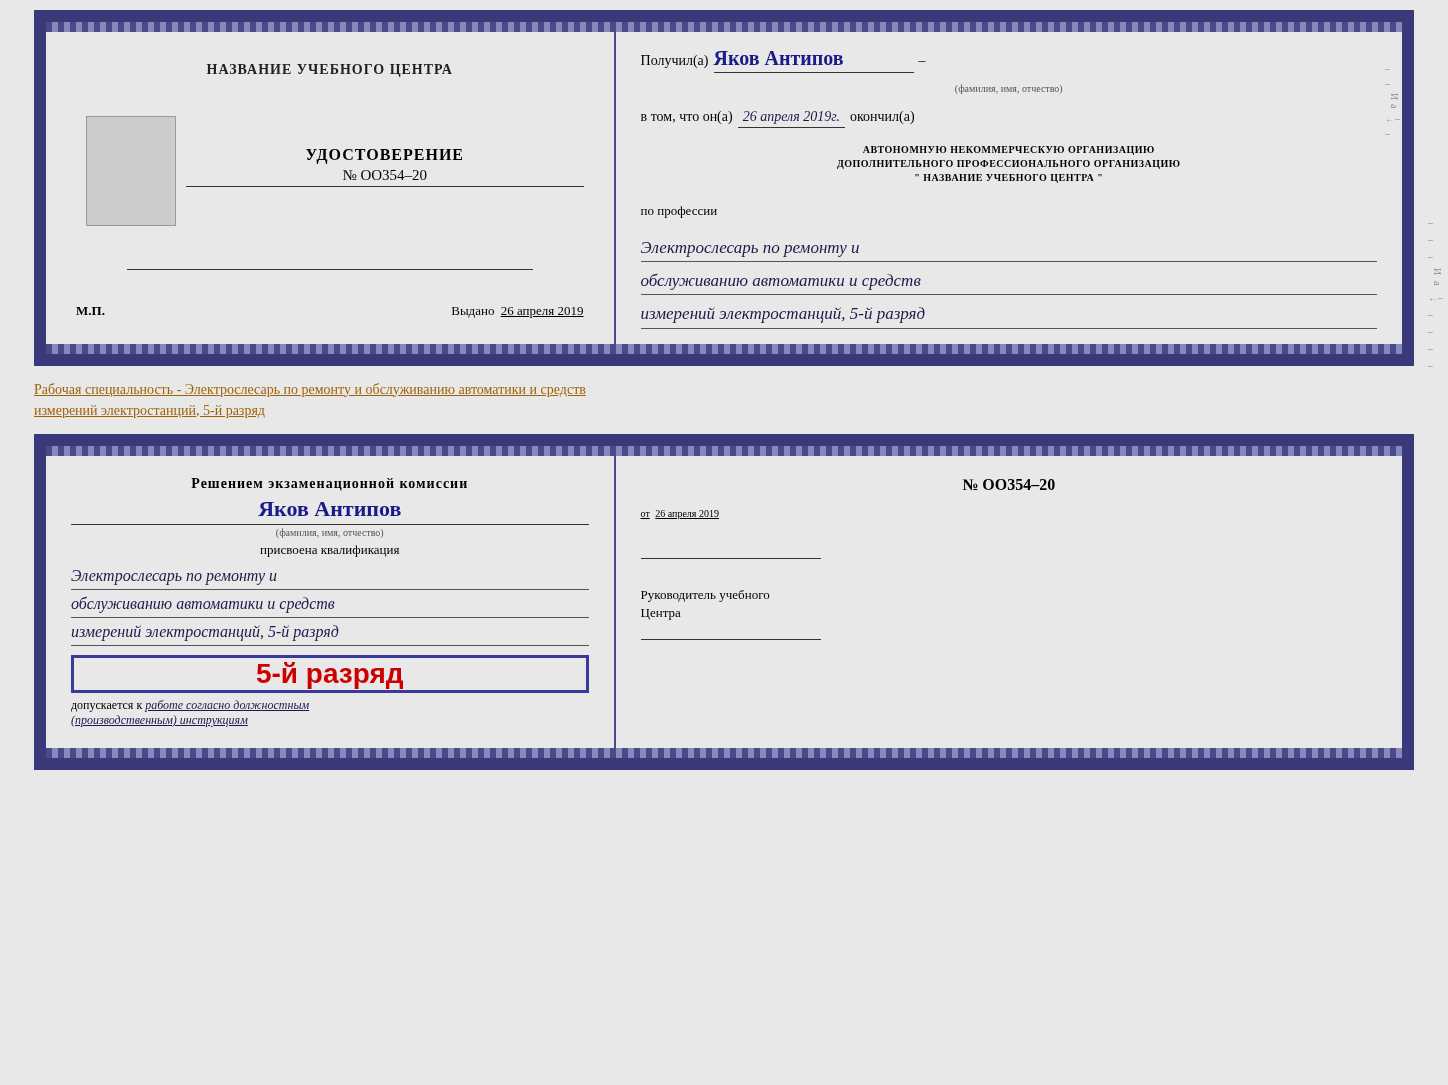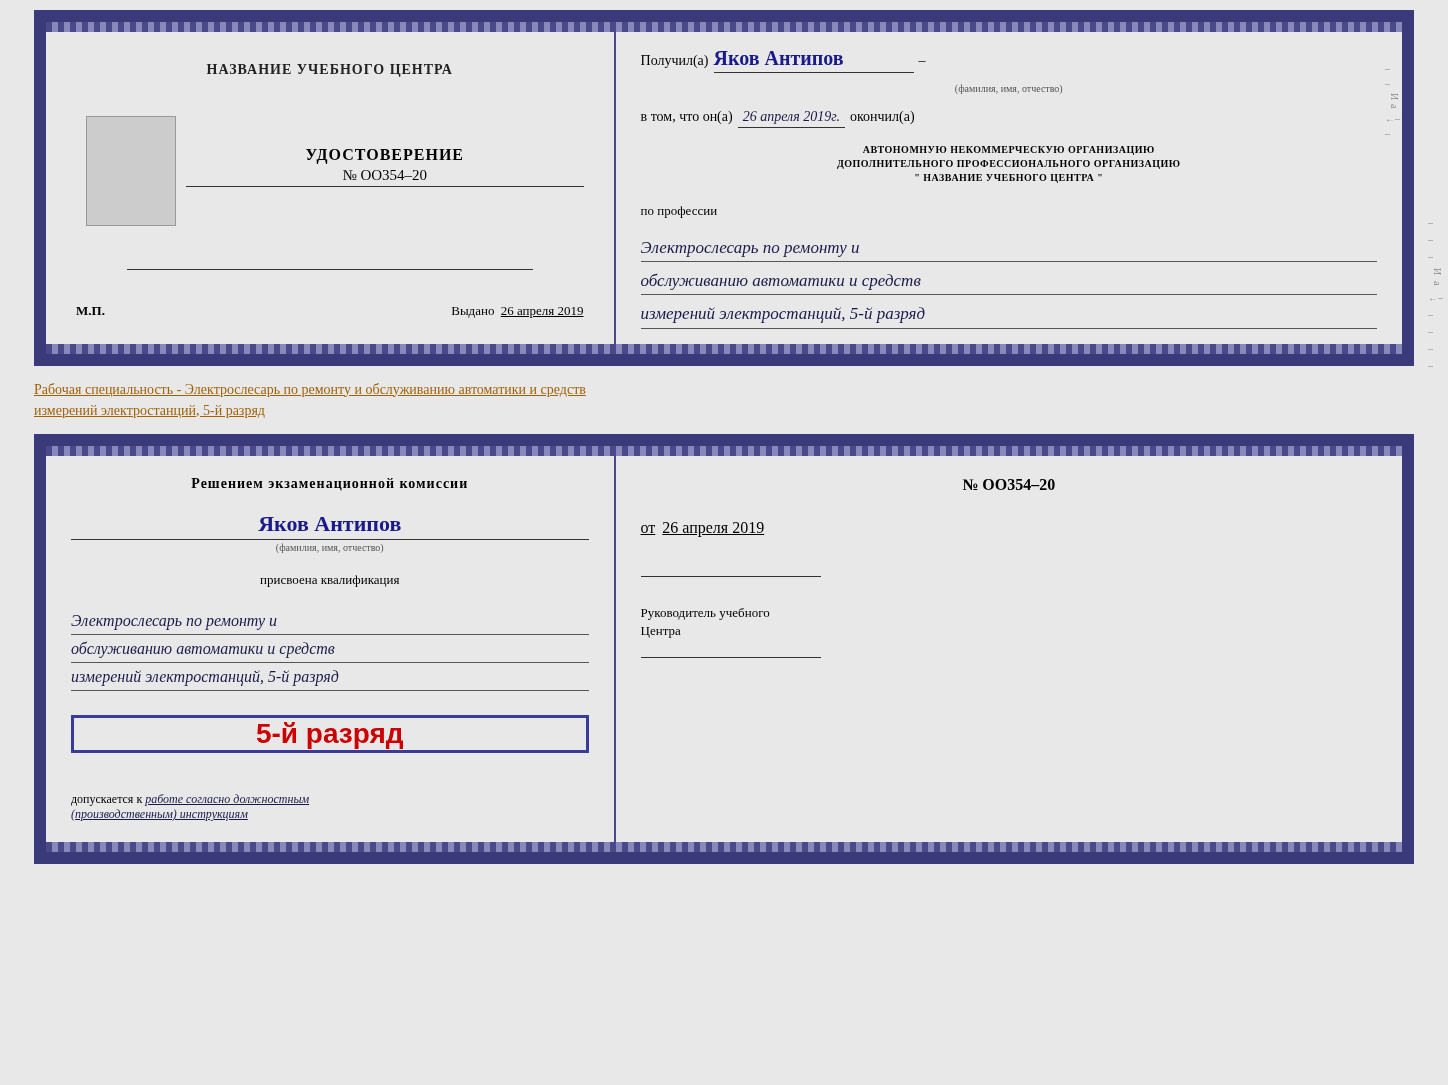--- a/index.html
+++ b/index.html
@@ -150,21 +150,21 @@
       display: block;
       margin-top: 5px;
     }
 
     .cert-bottom-left {
       width: 42%;
       border-right: 2px solid #4a4a8a;
       padding: 20px 25px;
       display: flex;
       flex-direction: column;
-      gap: 19px;
+      gap: 4px;
     }
 
     .cert-bottom-right {
       width: 58%;
       padding: 15px 25px;
       display: flex;
       flex-direction: column;
       gap: 12px;
     }
 
@@ -211,21 +211,21 @@
     .razryad-big {
       font-family: 'Arial Black', Arial, sans-serif;
       font-size: 28px;
       font-weight: 900;
       color: #c00;
       text-align: center;
     }
 
     .dopuskaetsya-text {
       font-size: 12px;
-      margin-top: 20px;
+      margin-top: 1px;
     }
 
     .dopuskaetsya-text .italic-handwritten {
       font-family: 'Segoe Script', cursive, serif;
       font-style: italic;
       font-size: 12px;
       color: #1a1a4a;
       text-decoration: underline;
     }
 
@@ -237,22 +237,22 @@
     }
 
     .nomer-block {
       font-size: 16px;
       font-weight: bold;
       text-align: center;
       margin-top: 5px;
     }
 
     .ot-block {
-      font-size: 16px;
-      margin-top: 13px;
+      font-size: 10px;
+      margin-top: 2px;
     }
 
     .podpis-block {
       margin-top: 10px;
     }
 
     .podpis-label {
       font-size: 13px;
       line-height: 1.4;
     }

